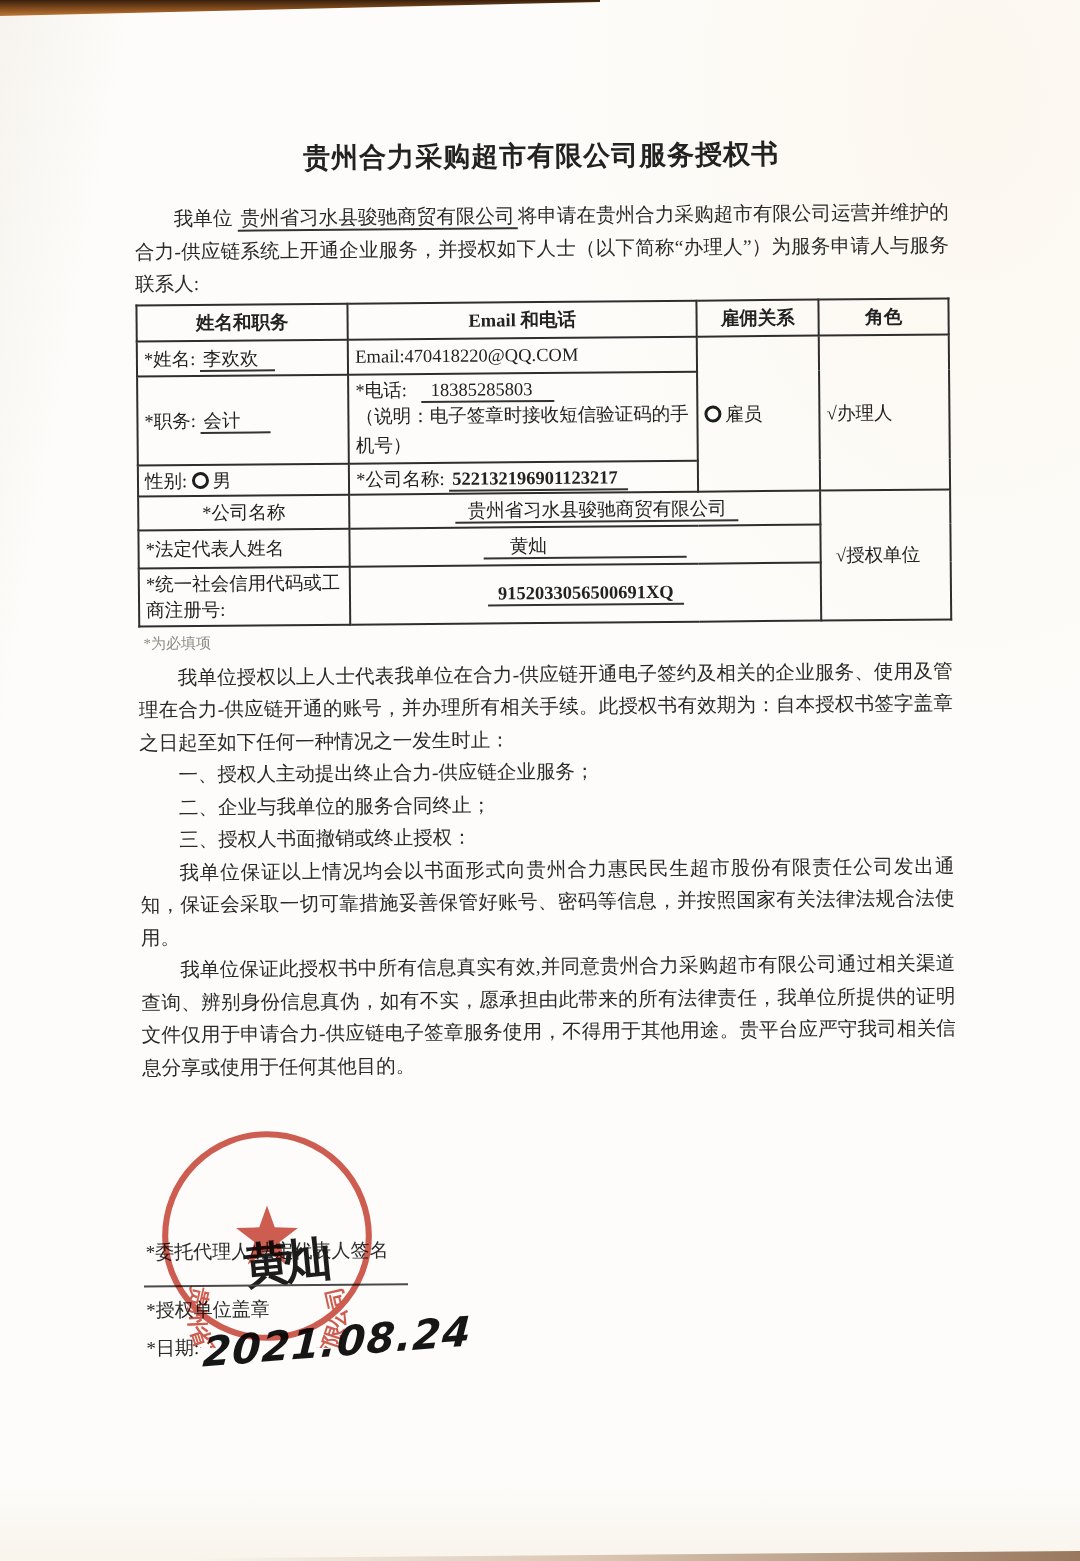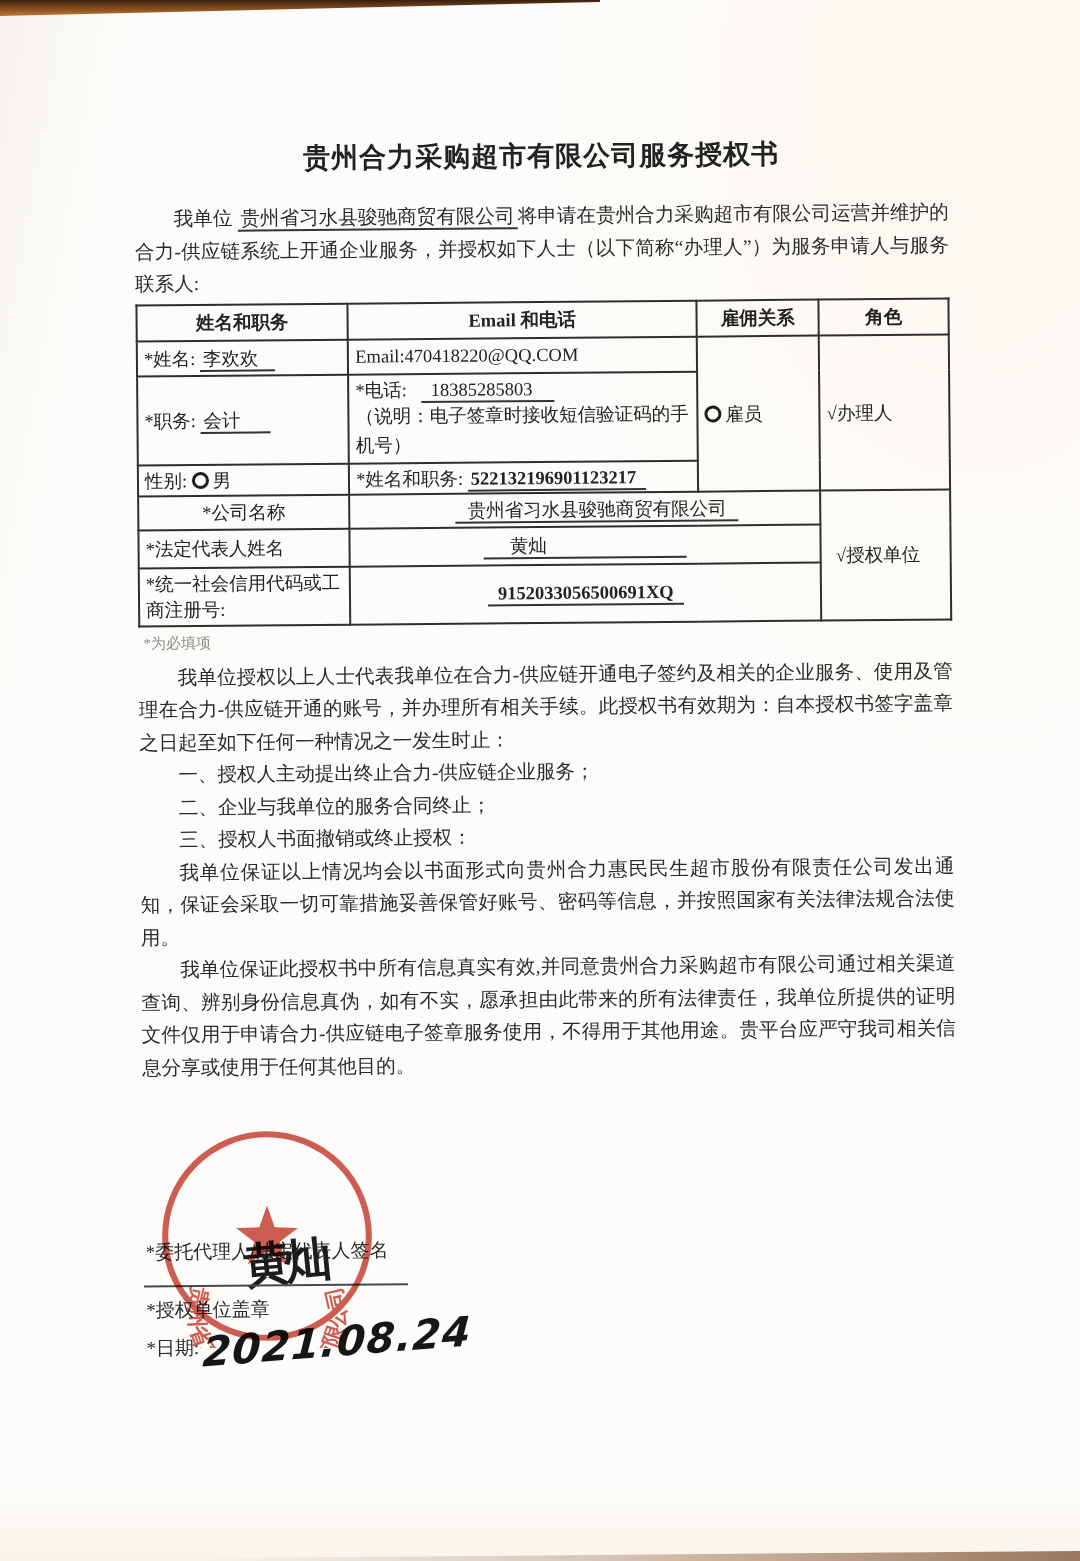--- a/index.html
+++ b/index.html
@@ -123,21 +123,21 @@
     </tr>
     <tr style="height:80px">
       <td class="lbl"><span>*职务:</span> <span class="uline" style="padding-right:30px">会计</span></td>
       <td class="lbl">
         <div><span>*电话:</span>&nbsp;&nbsp;&nbsp;<span class="uline" style="padding:0 22px 1px 10px">18385285803</span></div>
         <div style="line-height:29px">（说明：电子签章时接收短信验证码的手机号）</div>
       </td>
     </tr>
     <tr style="height:30px">
       <td class="lbl"><span>性别:</span> <span class="radio"></span><span>男</span></td>
-      <td class="lbl"><span>*姓名和职务:</span> <span class="uline" style="padding-right:10px;font-weight:600">522132196901123217</span></td>
+      <td class="lbl"><span>*公司名称:</span> <span class="uline" style="padding-right:10px;font-weight:600">522132196901123217</span></td>
     </tr>
     <tr style="height:34px">
       <td class="lbl-center">*公司名称</td>
       <td colspan="2" class="val-center" style="padding-left:30px"><span class="uline" style="padding:0 12px 1px 12px">贵州省习水县骏驰商贸有限公司</span></td>
       <td rowspan="3" class="cell-role" style="padding-left:14px">√授权单位</td>
     </tr>
     <tr style="height:38px">
       <td class="lbl">*法定代表人姓名</td>
       <td colspan="2" class="val-center"><span class="uline" style="padding:0 140px 1px 26px">黄灿</span></td>
     </tr>

